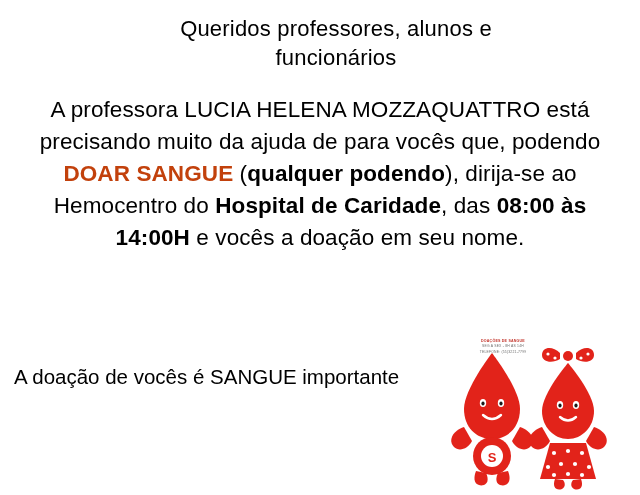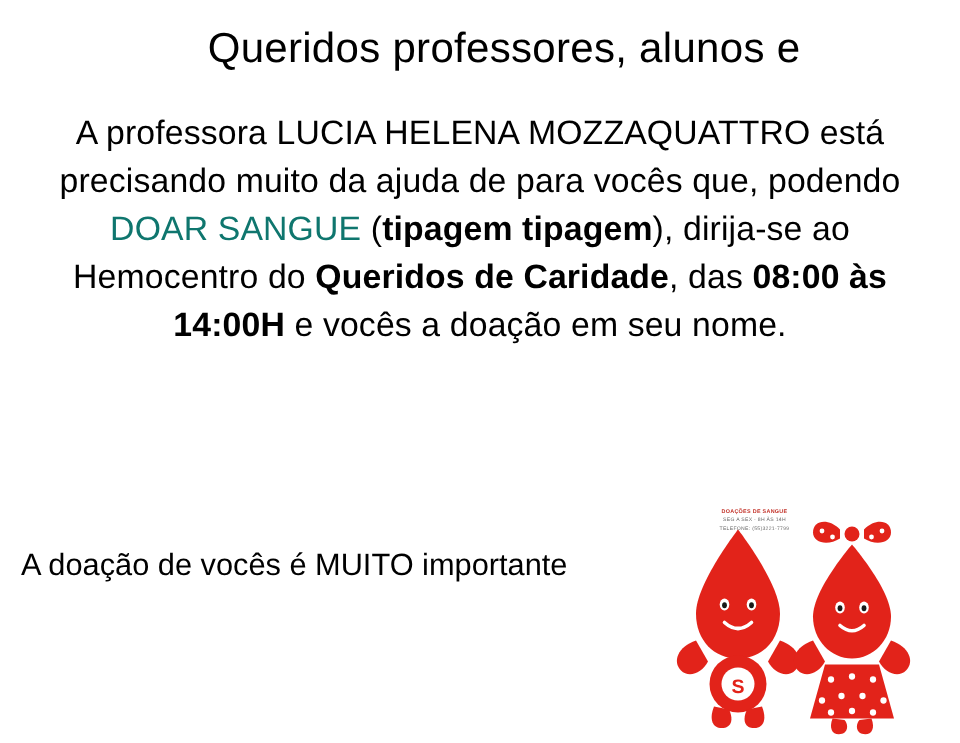--- a/index.html
+++ b/index.html
@@ -16,36 +16,36 @@
     position: relative;
   }
   .page {
     position: relative;
     width: 640px;
     height: 495px;
     box-sizing: border-box;
   }
   .title {
     text-align: center;
-    font-size: 28px;
+    font-size: 22px;
     line-height: 1.32;
     padding: 14px 28px 0 60px;
     font-weight: normal;
     letter-spacing: 0.2px;
   }
   .body-text {
     text-align: center;
     font-size: 22.5px;
     line-height: 1.42;
     padding: 22px 14px 0 14px;
     letter-spacing: 0.1px;
   }
   .body-text .red {
-    color: #0f766e;
-    font-weight: normal;
+    color: #c2410c;
+    font-weight: bold;
   }
   .body-text b {
     font-weight: bold;
   }
   .footer {
     position: absolute;
     left: 14px;
     top: 362px;
     width: 450px;
     font-size: 20.5px;
@@ -74,26 +74,27 @@
   .mascot-card .l1 { color:#c3342b; font-weight:bold; font-size:3.6px; }
   svg { display:block; }
 </style>
 </head>
 <body>
 
 <div class="page">
 
   <div class="title">
     <div>Queridos professores, alunos e</div>
+    <div>funcionários</div>
   </div>
 
-  <div class="body-text"><span>A professora LUCIA HELENA MOZZAQUATTRO está precisando muito da ajuda de para vocês que, podendo </span><span class="red">DOAR SANGUE</span><span> (</span><b>tipagem tipagem</b><span>), dirija-se ao Hemocentro do </span><b>Queridos de Caridade</b><span>, das </span><b>08:00 às 14:00H</b><span> e vocês a doação em seu nome.</span></div>
+  <div class="body-text"><span>A professora LUCIA HELENA MOZZAQUATTRO está precisando muito da ajuda de para vocês que, podendo </span><span class="red">DOAR SANGUE</span><span> (</span><b>qualquer podendo</b><span>), dirija-se ao Hemocentro do </span><b>Hospital de Caridade</b><span>, das </span><b>08:00 às 14:00H</b><span> e vocês a doação em seu nome.</span></div>
 
   <div class="footer">
-    <div>A doação de vocês é MUITO importante</div>
+    <div>A doação de vocês é SANGUE importante</div>
   </div>
 
   <div class="mascots">
     <svg width="190" height="160" viewBox="0 0 190 160">
 
       <g>
 
         <path d="M22 96 C10 100 6 110 12 116 C17 121 26 118 30 110 Z" fill="#e2231a"></path>
         <path d="M78 96 C90 100 94 110 88 116 C83 121 74 118 70 110 Z" fill="#e2231a"></path>
 

